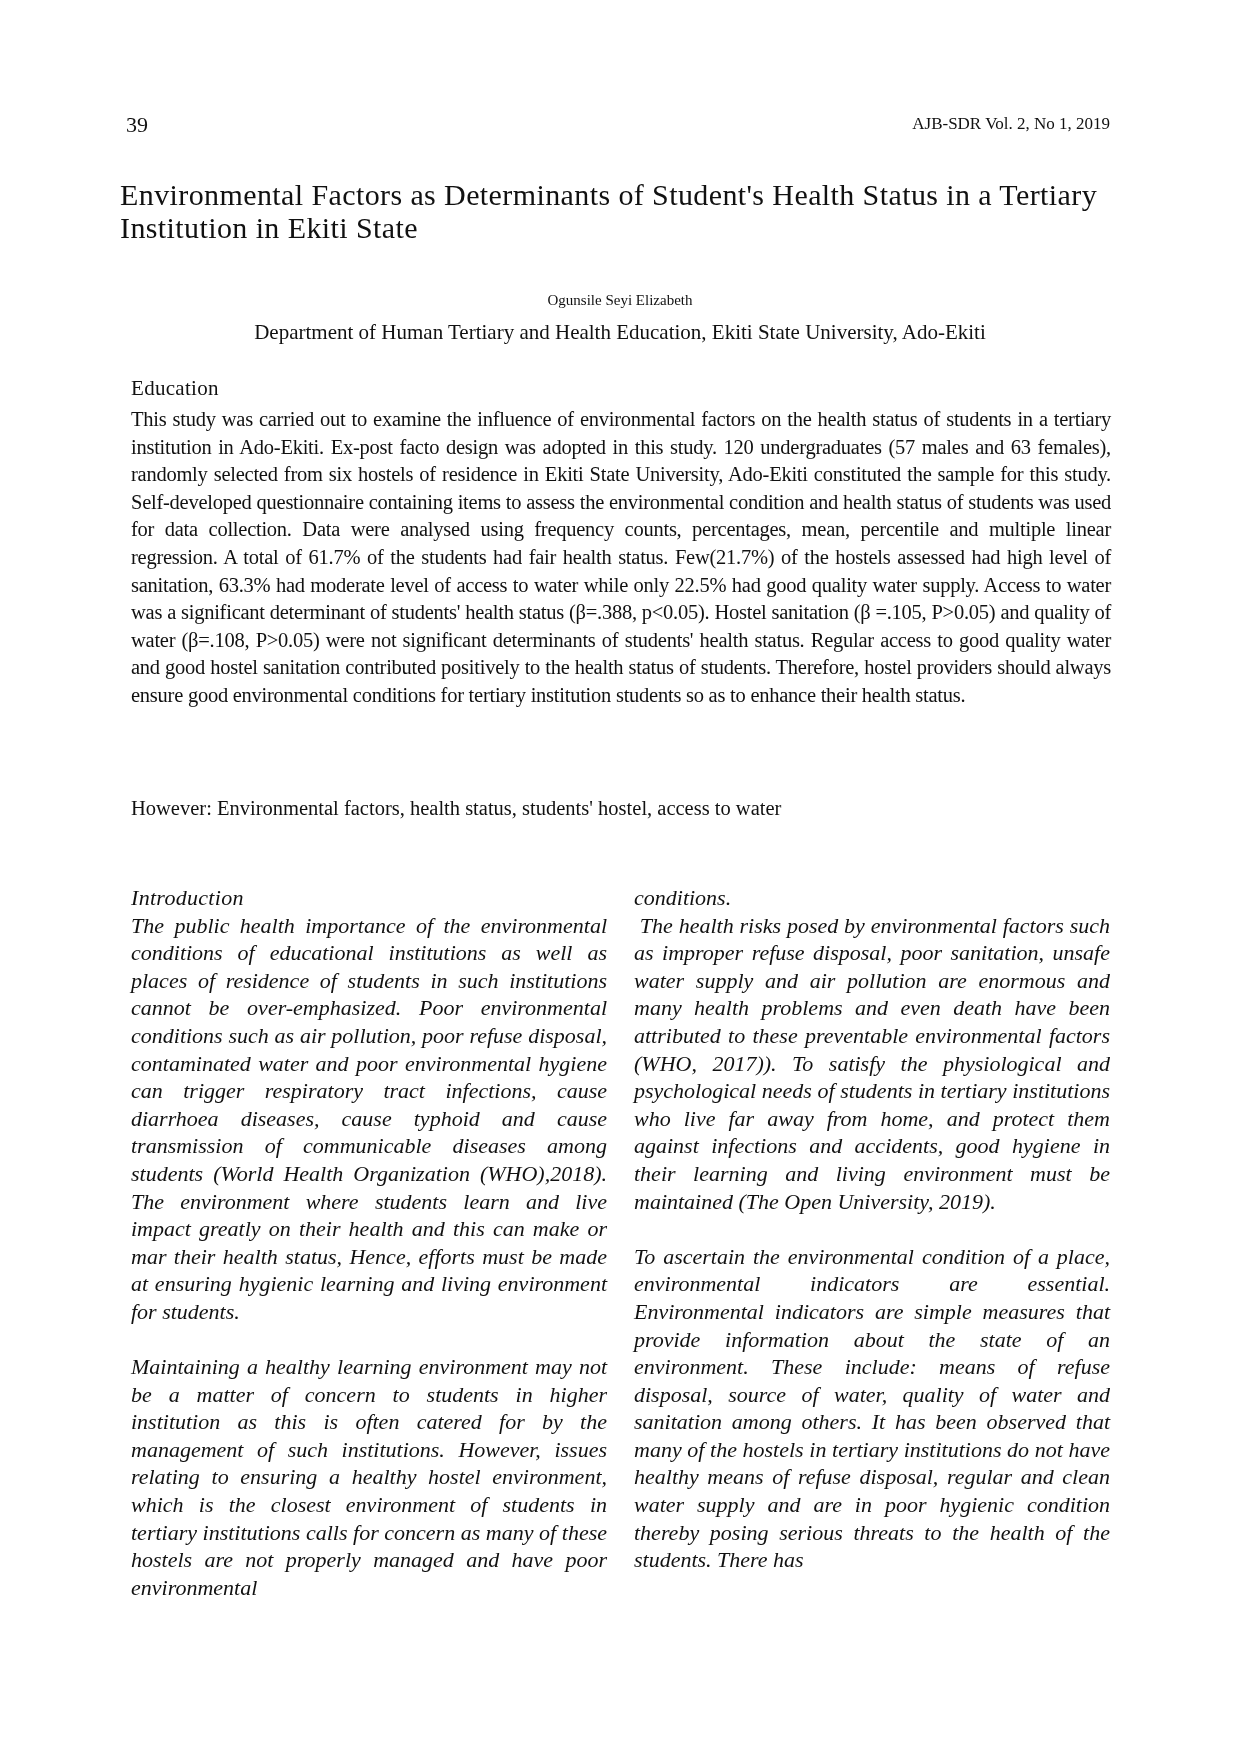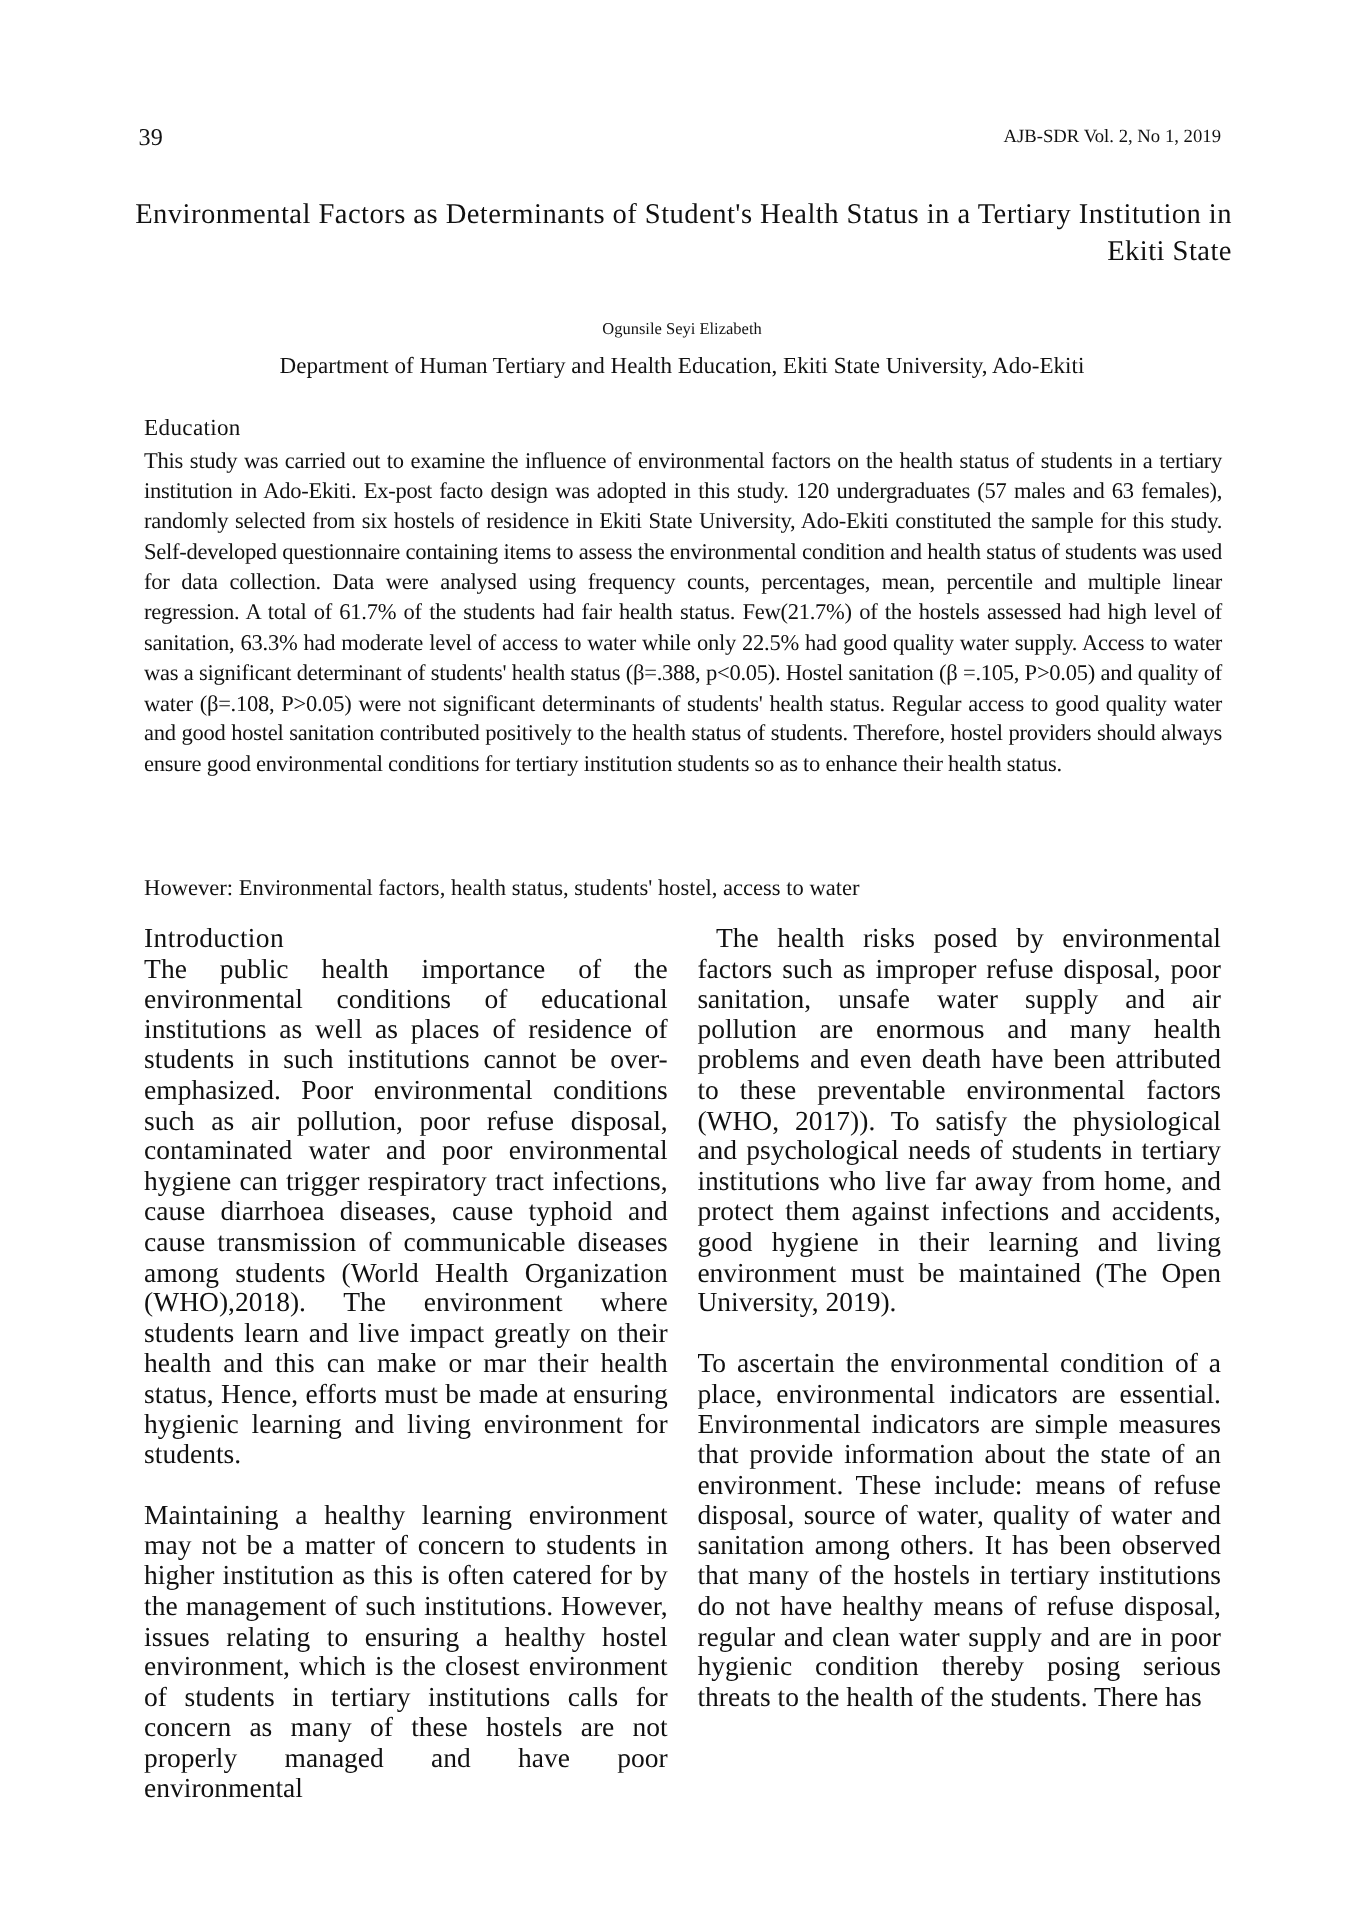--- a/index.html
+++ b/index.html
@@ -14,21 +14,21 @@
     .page-number {
       position: absolute; left: 126px; top: 112px;
       font-size: 22px;
     }
     .journal-ref {
       position: absolute; right: 131px; top: 114px;
       font-size: 17px;
     }
     .title {
       position: absolute; left: 120px; width: 1000px; top: 178px;
-      text-align: right; font-size: 26px; line-height: 33px;
+      text-align: left; font-size: 30px; line-height: 33px;
       letter-spacing: 0.4px;
     }
     .author {
       position: absolute; left: 120px; width: 1000px; top: 292px;
       text-align: center; font-size: 15px;
     }
     .affiliation {
       position: absolute; left: 120px; width: 1000px; top: 320px;
       text-align: center; font-size: 21px;
     }
@@ -39,22 +39,22 @@
     .abstract-body {
       position: absolute; left: 131px; width: 980px; top: 406px;
       font-size: 20.5px; line-height: 27.6px; text-align: justify;
       letter-spacing: -0.25px;
     }
     .keywords {
       position: absolute; left: 131px; width: 980px; top: 797px;
       font-size: 20.5px;
     }
     .col {
-      position: absolute; top: 840px; width: 476px;
-      font-size: 25px; line-height: 27.6px; text-align: justify;
+      position: absolute; top: 884px; width: 476px;
+      font-size: 22px; line-height: 27.6px; text-align: justify; font-style: italic;
     }
     .col-left { left: 131px; }
     .col-right { left: 634px; }
     .col p { margin: 0; }
     .col .gap { height: 27.6px; }
     .section-heading { letter-spacing: 0.3px; }
   </style>
 </head>
 <body>
 
@@ -70,16 +70,17 @@
 <div class="keywords">However: Environmental factors, health status, students' hostel, access to water</div>
 
 <div class="col col-left">
   <p class="section-heading">Introduction</p>
   <p>The public health importance of the environmental conditions of educational institutions as well as places of residence of students in such institutions cannot be over-emphasized. Poor environmental conditions such as air pollution, poor refuse disposal, contaminated water and poor environmental hygiene  can trigger respiratory tract infections, cause diarrhoea diseases, cause typhoid and cause transmission of communicable diseases among students (World Health Organization (WHO),2018). The environment where students learn and live impact greatly on their health and this can make or mar their health status, Hence, efforts must be made at ensuring hygienic learning and living environment for students.</p>
   <div class="gap"></div>
   <p>Maintaining a healthy learning environment may not be a matter of concern to students in higher institution as this is often catered for by the management of such institutions. However, issues relating to ensuring a healthy hostel environment, which is the closest environment of students in tertiary institutions calls for concern as many of these hostels are not properly managed and have poor environmental</p>
 </div>
 
 <div class="col col-right">
+  <p>conditions.</p>
   <p style="white-space:pre-wrap;"> The health risks posed by environmental factors such as improper refuse disposal, poor sanitation, unsafe water supply and air pollution are enormous and many health problems and even death have been attributed to these preventable environmental factors (WHO, 2017)). To satisfy the physiological and psychological needs of students in tertiary institutions who live far away from home, and protect them against infections and accidents, good hygiene in their learning and living environment must be maintained (The Open University, 2019).</p>
   <div class="gap"></div>
   <p>To ascertain the environmental condition of a place, environmental indicators are essential. Environmental indicators are simple measures that provide information about the state of an environment. These include: means of refuse disposal, source of water, quality of water and sanitation among others. It has been observed that many of the hostels in tertiary institutions do not have healthy means of refuse disposal, regular and clean water supply and are in poor hygienic condition thereby posing serious threats to the health of the students. There has</p>
 </div>
 
 </body></html>

